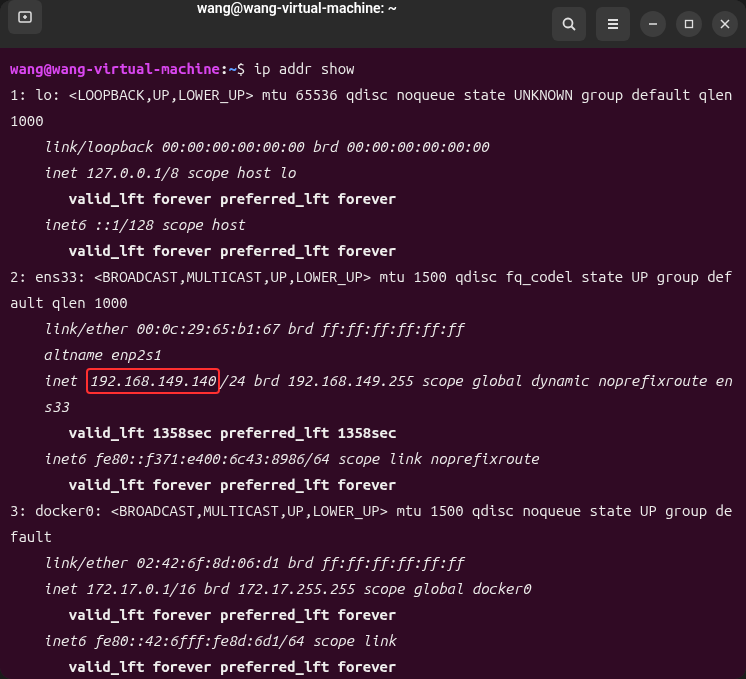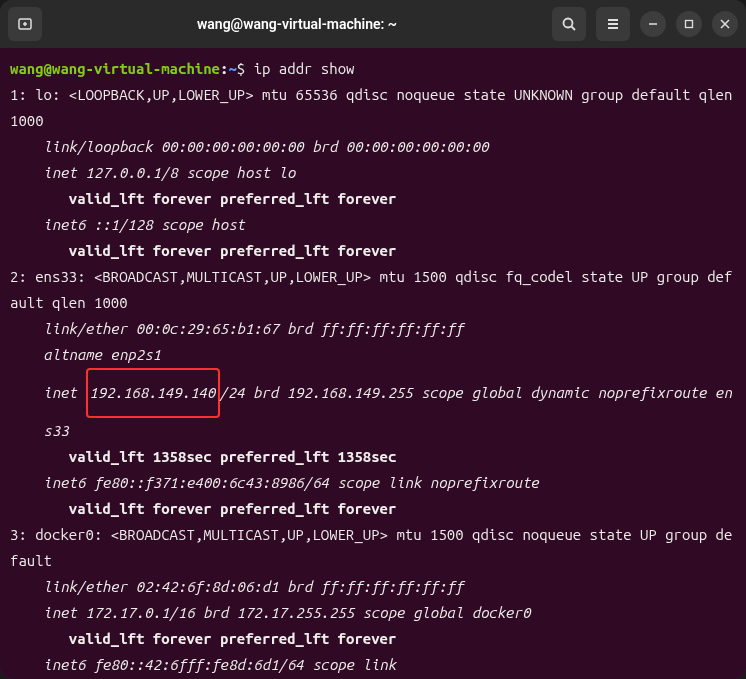--- a/index.html
+++ b/index.html
@@ -20,21 +20,20 @@
       height: 100%;
       border-radius: 12px;
       overflow: hidden;
       display: flex;
       flex-direction: column;
     }
     .titlebar {
       background: #2a2a2a;
       height: 48px;
       display: flex;
-      align-items: center;
       padding: 0 8px;
       gap: 8px;
     }
     .titlebar-left {
       display: flex;
       gap: 6px;
     }
     .titlebar-btn {
       width: 34px;
       height: 34px;
@@ -77,38 +76,38 @@
       padding: 8px 10px;
       font-family: "Ubuntu Mono", "DejaVu Sans Mono", Consolas, monospace;
       font-size: 15px;
       line-height: 26px;
       color: #eeeeec;
       overflow-y: auto;
       white-space: pre-wrap;
       word-break: break-all;
     }
     .prompt-user {
-      color: #84cc16;
+      color: #d946ef;
       font-weight: bold;
     }
     .prompt-colon {
       color: #eeeeec;
       font-weight: bold;
     }
     .prompt-path {
       color: #5c9dff;
       font-weight: bold;
     }
     .prompt-dollar {
       color: #eeeeec;
     }
     .highlight-box {
       border: 2px solid #ff3030;
       border-radius: 4px;
-      padding: 13px 2px;
+      padding: 1px 2px;
       display: inline-block;
       line-height: 20px;
     }
     .line {
       display: block;
     }
     .indent1 { padding-left: 4ch; font-style: italic; }
     .indent2 { padding-left: 7ch; font-weight: bold; }
   </style>
 </head>

